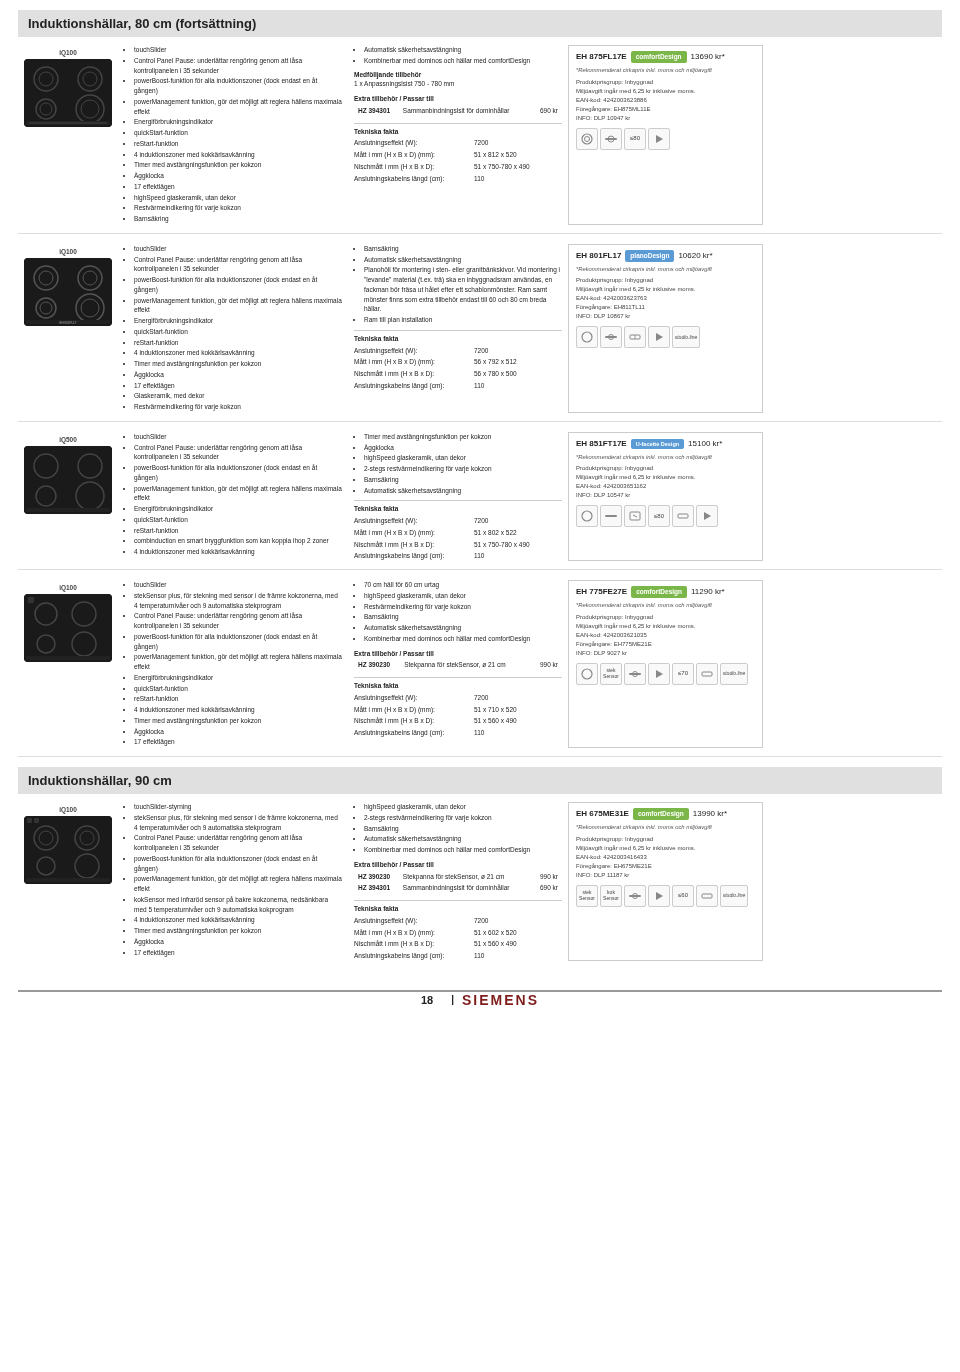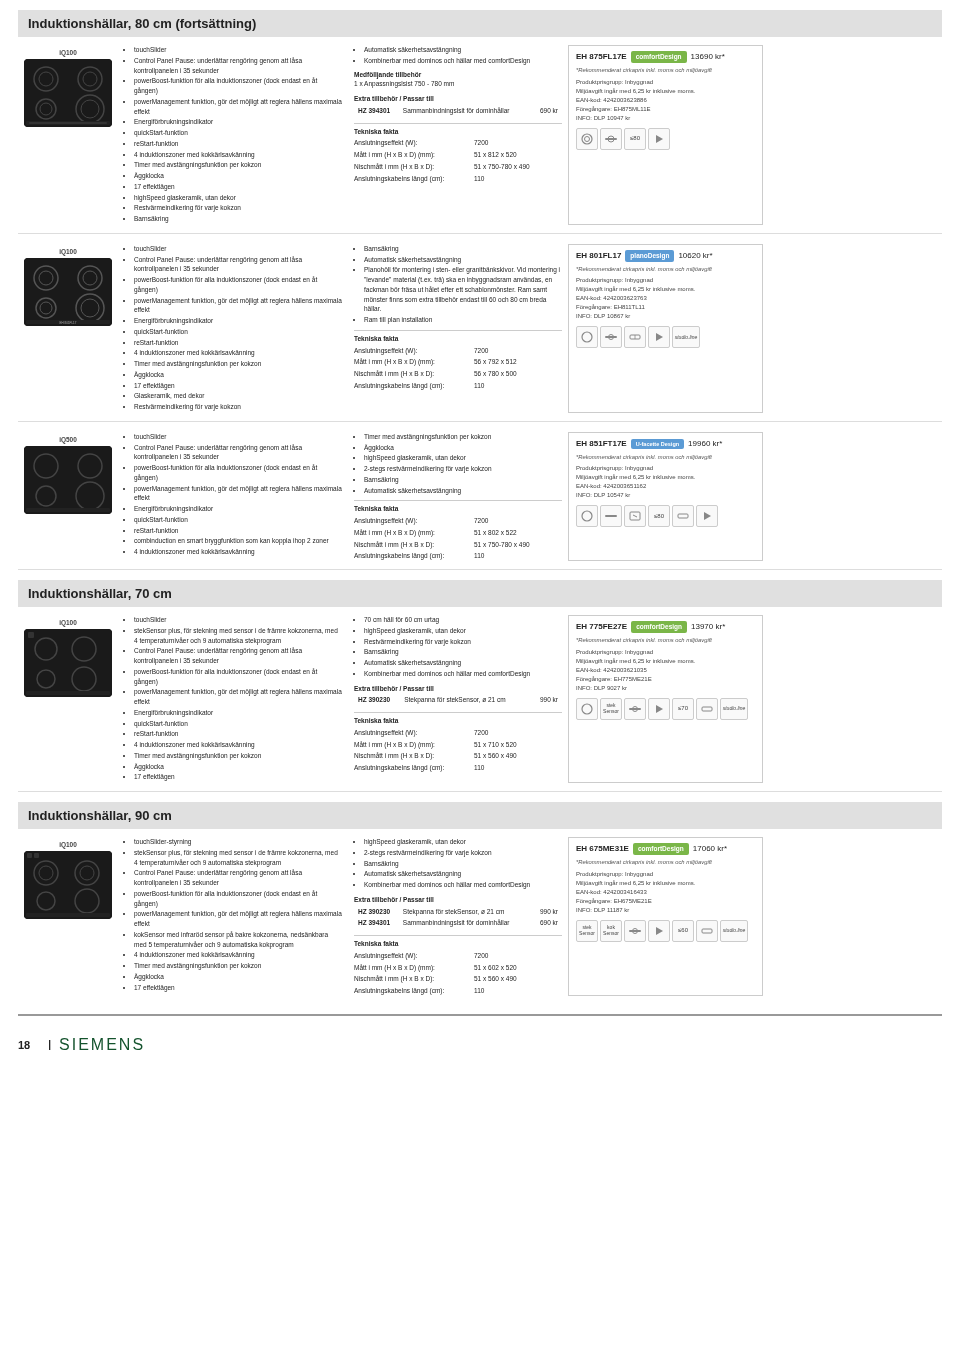--- a/index.html
+++ b/index.html
@@ -216,41 +216,42 @@
 
     .icon-box.wide {
       width: 28px;
     }
 
     
     .page-footer {
       display: flex;
       align-items: center;
       border-top: 2px solid #999;
-      padding-top: 20px;
-      margin-top: 10px;
+      padding-top: 0;
+      margin-top: 21px;
+      justify-content: center;
     }
 
     .page-number {
       font-size: 11px;
       font-weight: bold;
       margin-right: 10px;
     }
 
     .footer-text {
       font-size: 8px;
       font-weight: bold;
       flex: 1;
     }
 
     .siemens-logo {
-      font-size: 16px;
-      font-weight: normal;
+      font-size: 14px;
+      font-weight: bold;
       letter-spacing: 2px;
-      color: #14532d;
+      color: #7f1d1d;
     }
 
     
     .extra-table {
       font-size: 6.5px;
       width: 100%;
     }
 
     .extra-table td {
       vertical-align: top;
@@ -550,21 +551,21 @@
         <div class="tekniska-row">
           <span class="tekniska-label">Anslutningskabelns längd (cm):</span>
             <span>110</span>
         </div>
       </div>
 
       <div class="product-info-box">
         <div class="product-header-row">
           <span class="model-number">EH 851FT17E</span>
           <span class="design-badge ufacette-design" style="font-size:5.5px;">U-facette Design</span>
-          <span class="price-label">19960 kr*</span>
+          <span class="price-label">15100 kr*</span>
         </div>
         <div class="rekommenderat">*Rekommenderat cirkapris inkl. moms och miljöavgift</div>
         <div class="produktprisgrupp">Produktprisgrupp: Inbyggnad</div>
         <div class="ean-kod">Miljöavgift ingår med 6,25 kr inklusive moms.</div>
         <div class="ean-kod">EAN-kod: 4242003651162</div>
         <div class="info-dlp">INFO: DLP 10547 kr</div>
         <div class="icons-row">
           <div class="icon-box" title="Induction">
             <svg width="14" height="14" viewBox="0 0 14 14">
                 <circle cx="7" cy="7" r="5" fill="none" stroke="#888" stroke-width="1.2"></circle>
@@ -591,23 +592,20 @@
             <svg width="10" height="10" viewBox="0 0 10 10">
                 <polygon points="2,1 9,5 2,9" fill="#888"></polygon>
               </svg>
           </div>
         </div>
       </div>
     </div>
   </div>
 
   <div>
-    <div class="section-header">
-      <span>Induktionshällar, 70 cm</span>
-    </div>
 
     <div class="product-row">
       <div class="product-image-col">
         <span class="product-model-label">iQ100</span>
         <div class="product-image">
           <svg class="hob-img" viewBox="0 0 88 68">
             <rect width="88" height="68" fill="#1a1a1a" rx="3"></rect>
             <circle cx="22" cy="20" r="11" fill="none" stroke="#444" stroke-width="1.5"></circle>
             <circle cx="60" cy="20" r="12" fill="none" stroke="#444" stroke-width="1.5"></circle>
             <circle cx="22" cy="50" r="9" fill="none" stroke="#444" stroke-width="1.5"></circle>
@@ -670,21 +668,21 @@
         <div class="tekniska-row">
           <span class="tekniska-label">Anslutningskabelns längd (cm):</span>
             <span>110</span>
         </div>
       </div>
 
       <div class="product-info-box">
         <div class="product-header-row">
           <span class="model-number">EH 775FE27E</span>
           <span class="design-badge comfort-design">comfortDesign</span>
-          <span class="price-label">13970 kr*</span>
+          <span class="price-label">11290 kr*</span>
         </div>
         <div class="rekommenderat">*Rekommenderat cirkapris inkl. moms och miljöavgift</div>
         <div class="produktprisgrupp">Produktprisgrupp: Inbyggnad</div>
         <div class="ean-kod">Miljöavgift ingår med 6,25 kr inklusive moms.</div>
         <div class="ean-kod">EAN-kod: 4242003621035</div>
         <div class="foregangare">Föregångare: EH775ME21E</div>
         <div class="info-dlp">INFO: DLP 9027 kr</div>
         <div class="icons-row">
           <div class="icon-box" title="Induction">
             <svg width="14" height="14" viewBox="0 0 14 14">
@@ -793,21 +791,21 @@
         <div class="tekniska-row">
           <span class="tekniska-label">Anslutningskabelns längd (cm):</span>
             <span>110</span>
         </div>
       </div>
 
       <div class="product-info-box">
         <div class="product-header-row">
           <span class="model-number">EH 675ME31E</span>
           <span class="design-badge comfort-design">comfortDesign</span>
-          <span class="price-label">17060 kr*</span>
+          <span class="price-label">13990 kr*</span>
         </div>
         <div class="rekommenderat">*Rekommenderat cirkapris inkl. moms och miljöavgift</div>
         <div class="produktprisgrupp">Produktprisgrupp: Inbyggnad</div>
         <div class="ean-kod">Miljöavgift ingår med 6,25 kr inklusive moms.</div>
         <div class="ean-kod">EAN-kod: 4242003416433</div>
         <div class="foregangare">Föregångare: EH675ME21E</div>
         <div class="info-dlp">INFO: DLP 11187 kr</div>
         <div class="icons-row">
           <div class="icon-box" title="stekSensor" style="font-size:5px;">stek<br>Sensor</div>
           <div class="icon-box" title="kokSensor" style="font-size:5px;">kok<br>Sensor</div>

